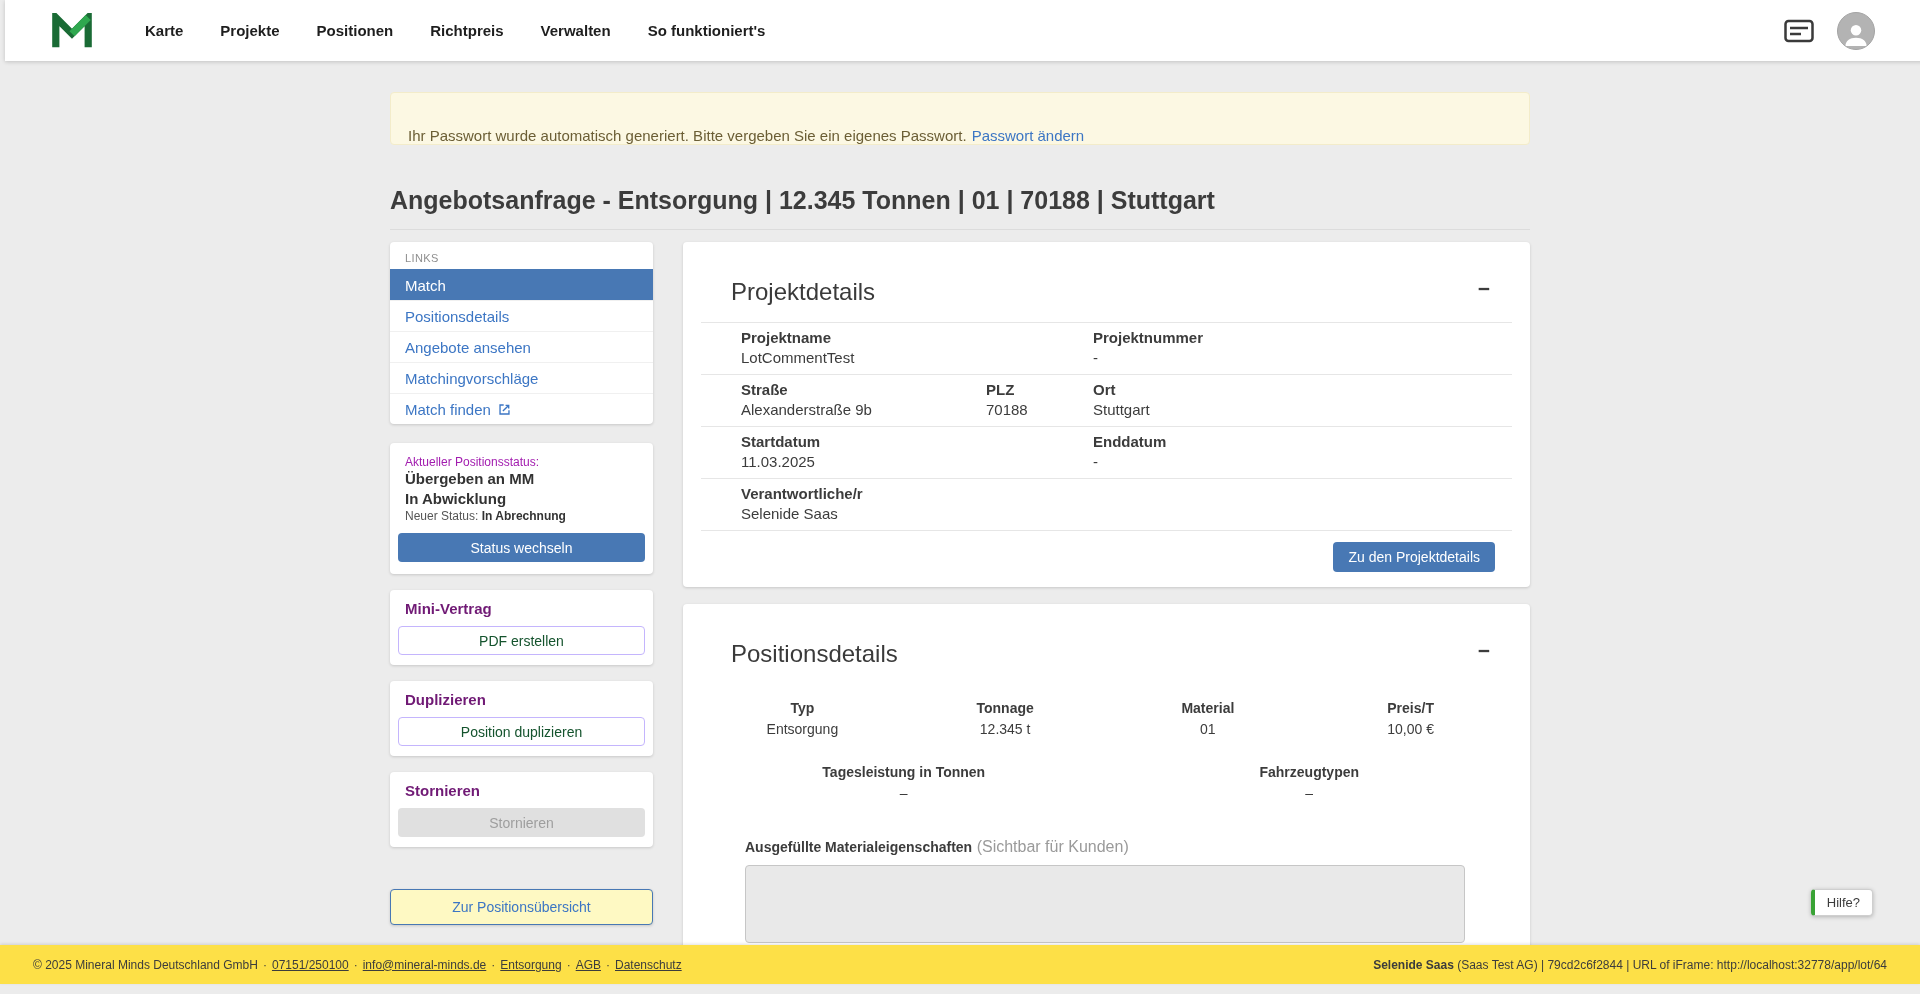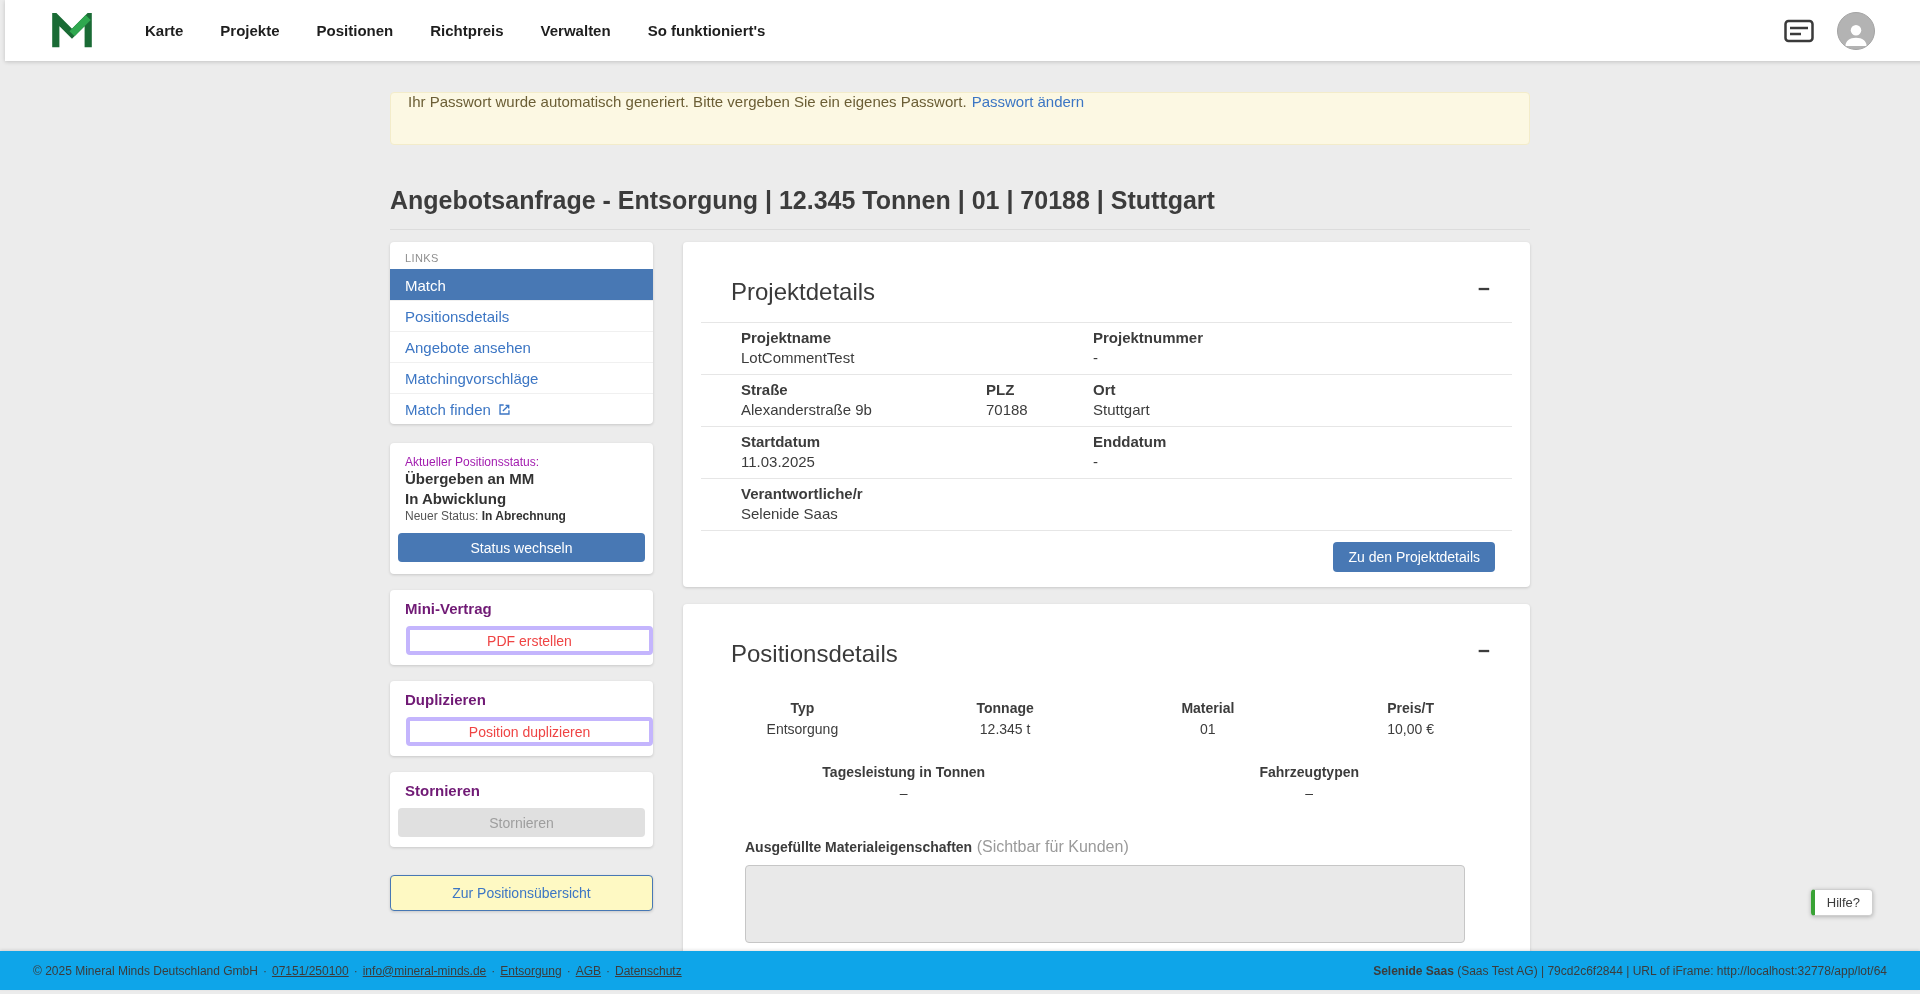--- a/index.html
+++ b/index.html
@@ -17,21 +17,21 @@
   .nav-right { margin-left:auto; display:flex; align-items:center; gap:23px; }
   .icon-btn { cursor:pointer; display:flex; align-items:center; }
   .avatar { width:38px; height:38px; border-radius:50%; background:#b3b3b3; border:1px solid #a4a4a4;
             display:flex; align-items:flex-end; justify-content:center; overflow:hidden; cursor:pointer; }
 
   
   .page { position:absolute; top:61px; left:0; width:1920px; height:894px; overflow:hidden; }
   .container { width:1140px; margin:0 auto; }
 
   .alert { margin-top:31px; min-height:53px; background:#fcf8e3; border:1px solid #f3ecca;
-           border-radius:4px; display:flex; align-items:flex-start; gap:5px; padding:0 17px;
+           border-radius:4px; display:flex; align-items:flex-end; gap:5px; padding:0 17px;
            font-size:15px; color:#6b5e35; }
   .alert-link { color:#3c76c4; cursor:pointer; }
 
   .page-title-wrap { margin-top:40px; border-bottom:1px solid #dcdcdc; padding-bottom:14px; }
   .page-title { font-size:25px; font-weight:700; color:#3c3c3c; line-height:30px; }
 
   .columns { display:flex; gap:30px; margin-top:12px; align-items:flex-start; }
   .left-col { width:263px; flex:none; }
   .right-col { width:847px; flex:none; }
 
@@ -47,28 +47,28 @@
   
   .status-card { margin-bottom:16px; padding:12px 8px 12px; }
   .status-card .txt { margin:0 7px; }
   .status-label { font-size:12px; color:#a21caf; line-height:14px; margin-bottom:5px; }
   .status-line { font-size:15px; font-weight:700; color:#333; line-height:20px; }
   .new-status { font-size:12px; color:#555; margin-top:8px; line-height:15px; }
   .new-status b { color:#333; }
 
   .btn { border-radius:4px; cursor:pointer; font-size:14px; }
   .btn-primary { background:#4878b4; color:#fff; border:none; height:29px; width:100%; }
-  .btn-outline { background:#fff; color:#ef4444; border:4px solid #c4b5fd; height:29px; width:100%;margin-left:8px; }
+  .btn-outline { background:#fff; color:#14532d; border:1px solid #c4b5fd; height:29px; width:100%; }
   .btn-disabled { background:#e0e0e0; color:#9e9e9e; border:none; height:29px; width:100%; cursor:default; }
   .status-card .btn-primary { margin-top:9px; }
 
   
   .small-card { margin-bottom:16px; padding:8px 8px 10px; }
   .small-card-title { font-size:15px; font-weight:700; color:#701a75; line-height:18px; margin:2px 0 8px 7px; }
-  .small-card.last { margin-bottom:28px; }
+  .small-card.last { margin-bottom:42px; }
 
   .overview-btn { width:100%; height:36px; background:#fef9c3; border:1px solid #4878b4; color:#3c76c4;
                   border-radius:4px; font-size:14px; cursor:pointer; box-shadow:0 1px 3px rgba(0,0,0,.16); }
 
   
   .detail-card { margin-bottom:17px; }
   .card-header { display:flex; justify-content:space-between; align-items:flex-start;
                  padding:36px 36px 16px 48px; }
   .card-title { font-size:24px; font-weight:500; color:#3a3a3a; line-height:28px; }
   .collapse-btn { font-size:21px; font-weight:700; color:#3c3c3c; line-height:22px; cursor:pointer;
@@ -99,21 +99,21 @@
                        border:1px solid #c6c6c6; border-radius:4px; resize:none;
                        font-family:"Liberation Sans", sans-serif; font-size:14px; padding:8px; }
 
   
   .hilfe-btn { position:absolute; right:47px; bottom:78px; z-index:30; background:#fff;
                border:1px solid #cfcfcf; border-left:4px solid #39a335; border-radius:4px;
                padding:5px 12px; font-size:13px; color:#3c3c3c; cursor:pointer;
                box-shadow:0 1px 4px rgba(0,0,0,.25); }
 
   
-  .footer { position:absolute; left:0; bottom:4px; width:1920px; height:39px; background:#0ea5e9;
+  .footer { position:absolute; left:0; bottom:10px; width:1920px; height:39px; background:#fde047;
             box-shadow:0 -1px 3px rgba(0,0,0,.12); display:flex; align-items:center;
             justify-content:space-between; padding:0 33px; font-size:12px; color:#3c3c3c; z-index:25; }
   .footer-left { display:flex; align-items:center; gap:5px; white-space:nowrap; }
   .footer-link { color:#3c3c3c; text-decoration:underline; cursor:pointer; }
   .footer-right { white-space:nowrap; }
   .footer-right b { font-weight:700; }
 </style>
 </head>
 <body>
 

